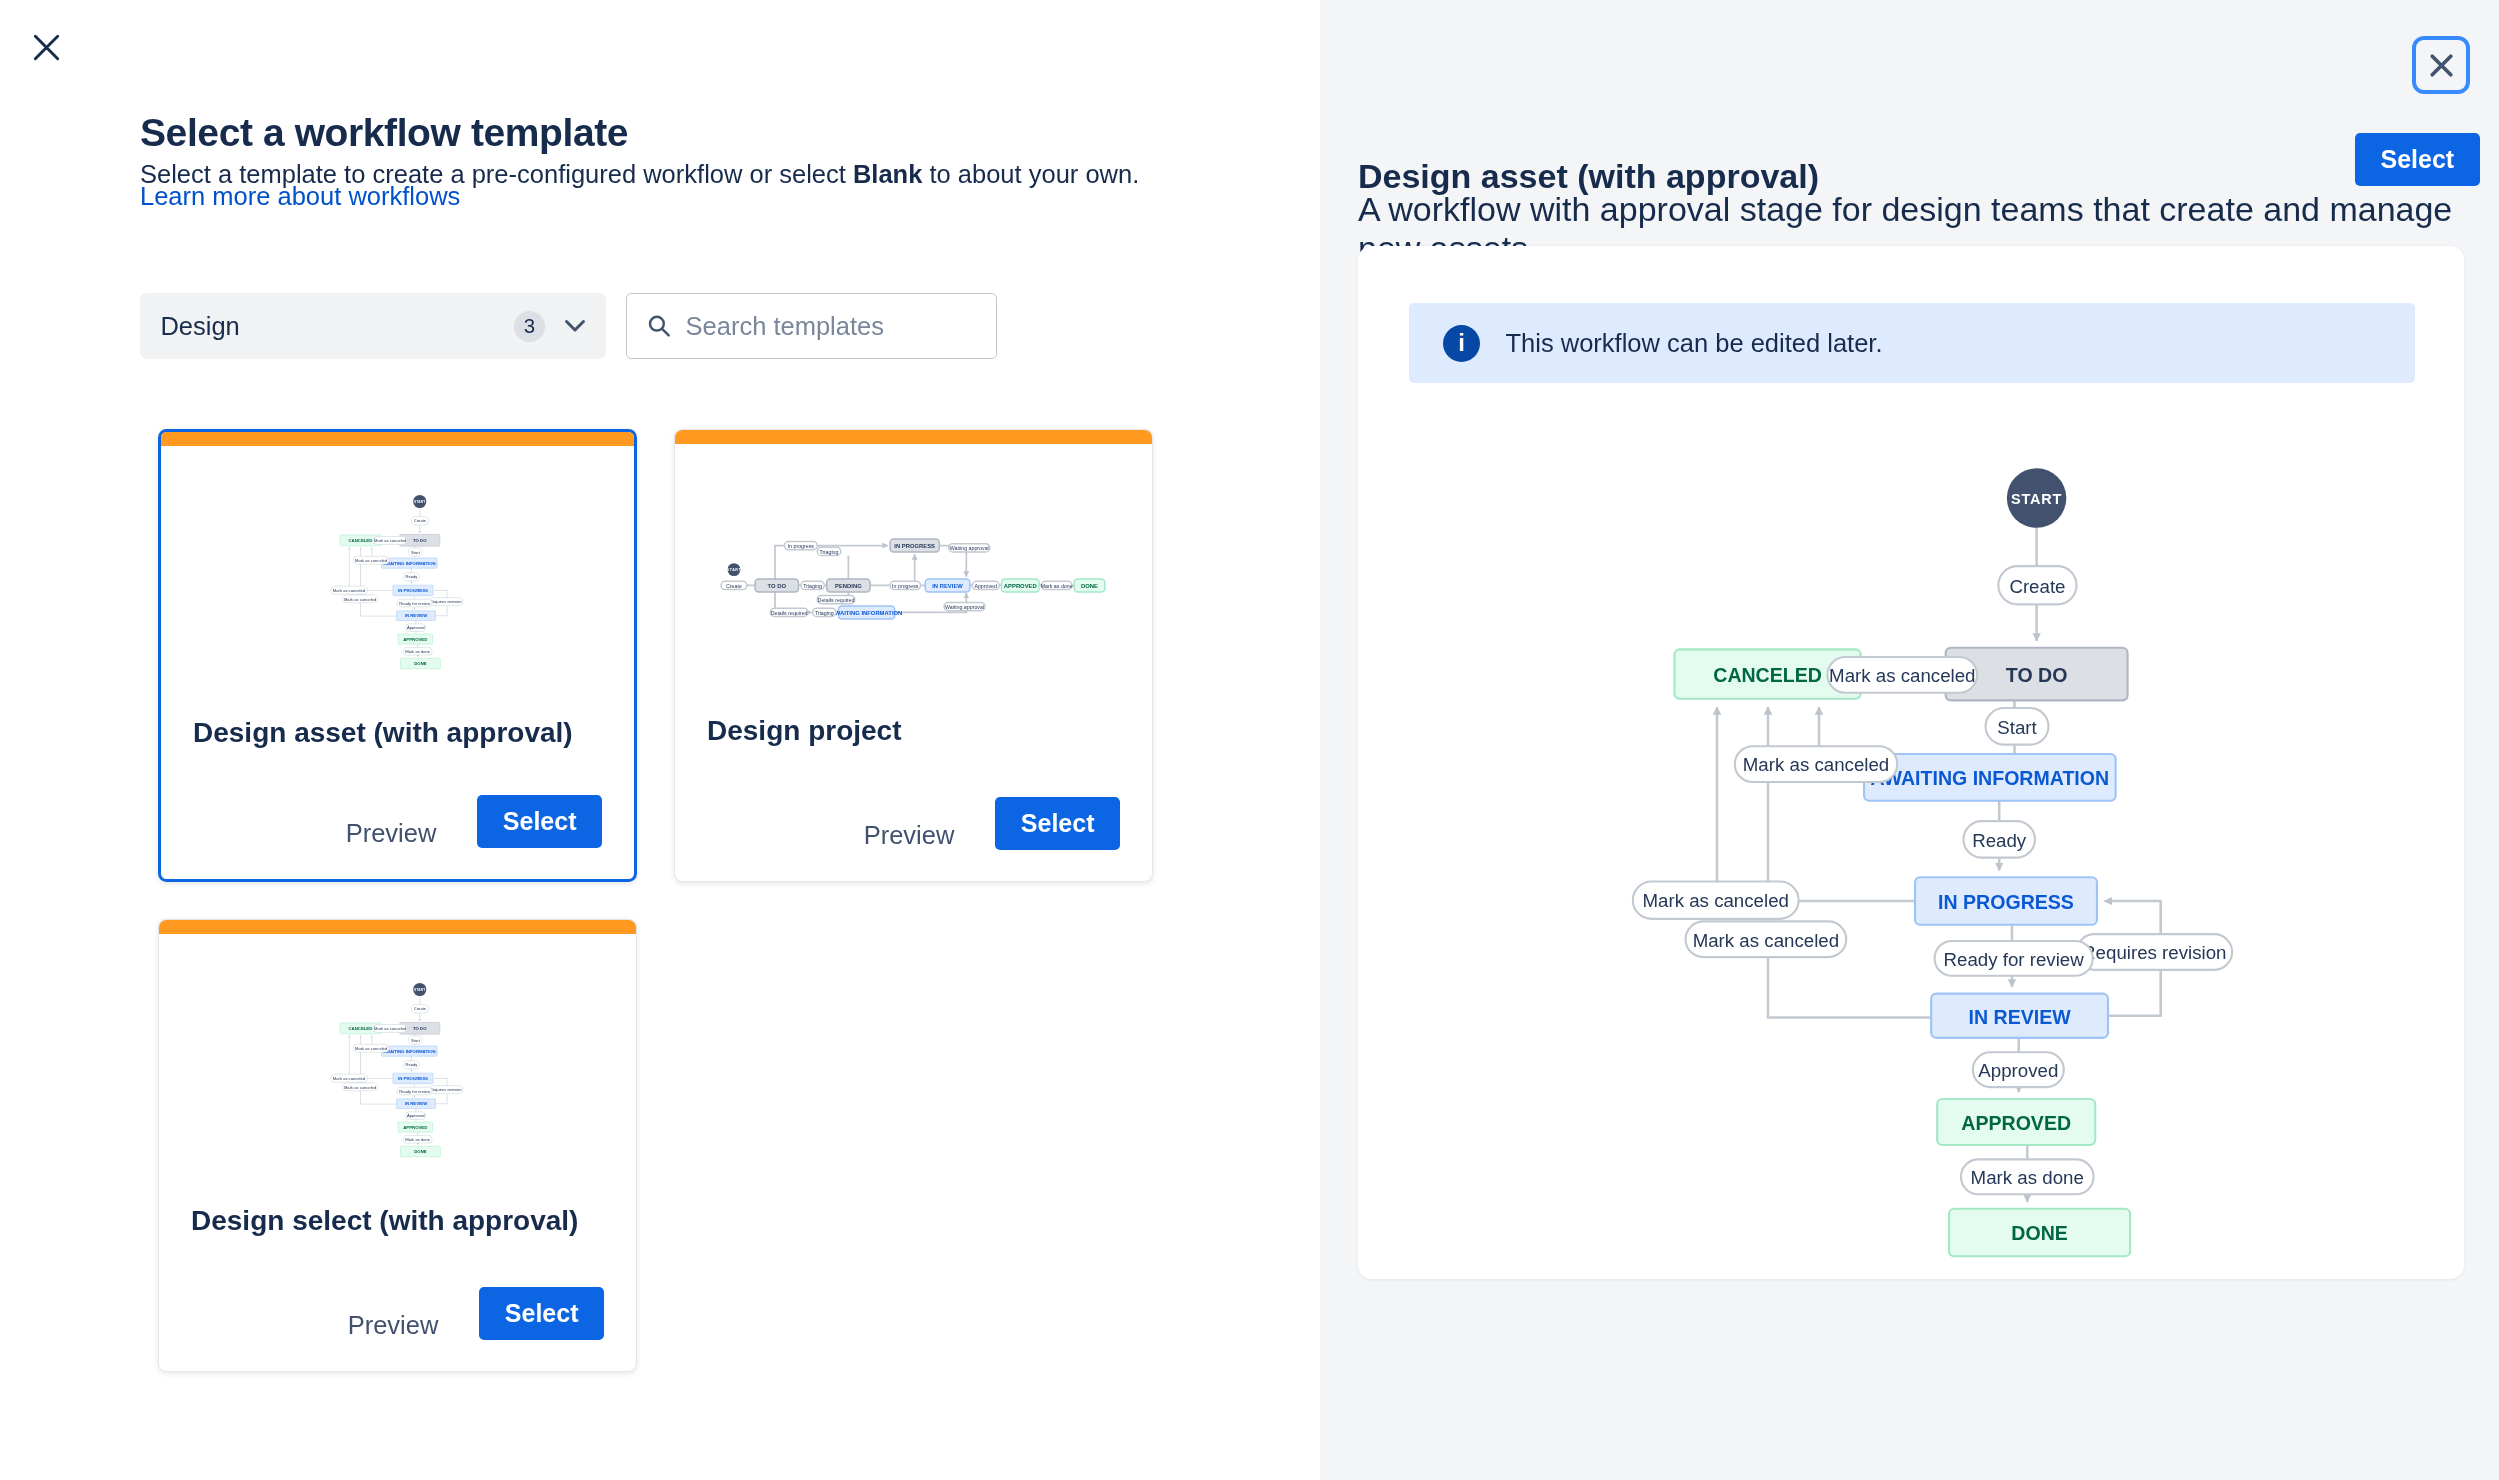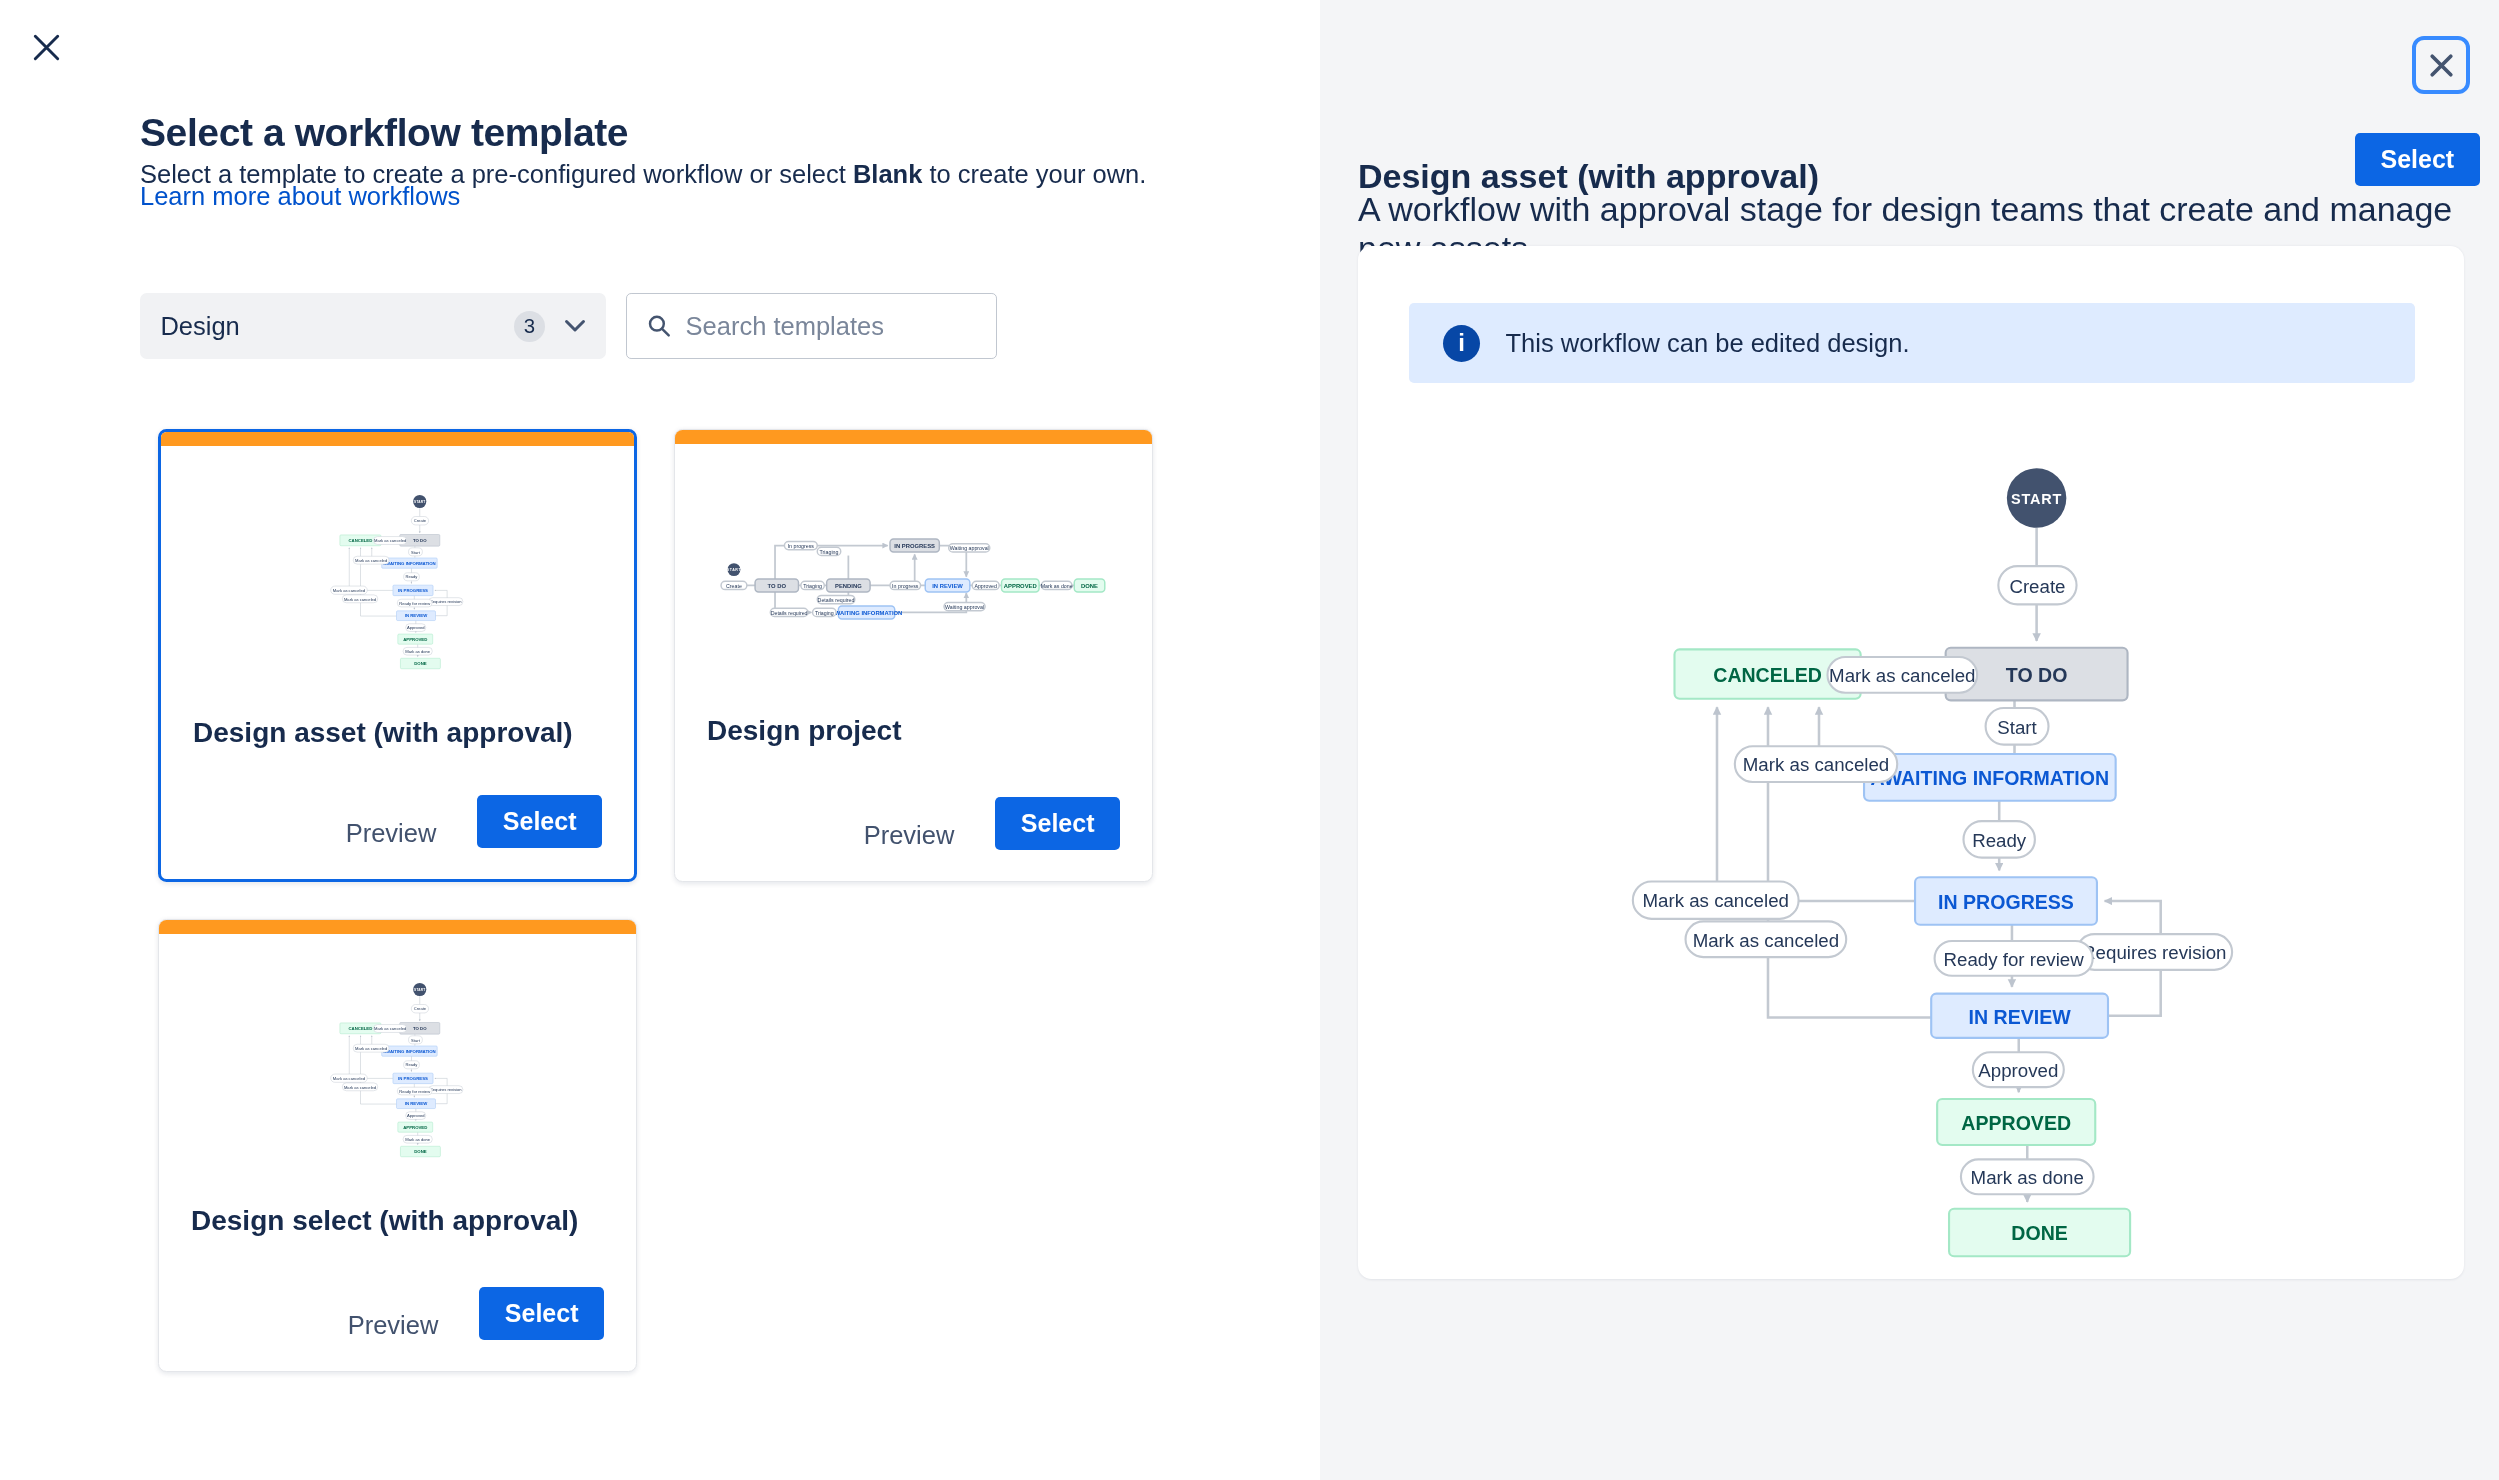--- a/index.html
+++ b/index.html
@@ -77,21 +77,21 @@
   <div class="left-panel">
 
     <button class="dialog-close">
       <svg width="31" height="31" viewBox="0 0 36 36">
         <path d="M5,5 L31,31 M31,5 L5,31" stroke="#172B4D" stroke-width="3.4" stroke-linecap="round" fill="none"></path>
       </svg>
     </button>
 
     <h1 class="page-title">Select a workflow template</h1>
 
-    <div class="page-subtitle"><span>Select a template to create a pre-configured workflow or select </span><b>Blank</b><span> to create your own.</span></div>
+    <div class="page-subtitle"><span>Select a template to create a pre-configured workflow or select </span><b>Blank</b><span> to about your own.</span></div>
 
     <a class="learn-link">Learn more about workflows</a>
 
     <div class="filter-chip">
       <span class="filter-label">Design</span>
       <span class="filter-badge">3</span>
       <svg width="22" height="14.4" viewBox="0 0 26 17">
         <path d="M3,3 L13,13 L23,3" stroke="#44546F" stroke-width="3.6" stroke-linecap="round" stroke-linejoin="round" fill="none"></path>
       </svg>
     </div>
@@ -317,21 +317,21 @@
 
     <h2 class="panel-title">Design asset (with approval)</h2>
 
     <button class="btn-primary panel-select">Select</button>
 
     <div class="panel-desc">A workflow with approval stage for design teams that create and manage new assets.</div>
 
     <div class="preview-card">
       <div class="info-banner">
         <i class="info-icon">i</i>
-        <span class="info-text">This workflow can be edited design.</span>
+        <span class="info-text">This workflow can be edited later.</span>
       </div>
       <svg id="main-diagram" width="680" height="833" viewBox="0 0 800 980">
           <defs>
             <marker id="arh0" markerWidth="12" markerHeight="12" refX="9" refY="5" orient="auto" markerUnits="userSpaceOnUse">
               <path d="M0,0 L10,5 L0,10 Z" fill="#BDC4CE"></path>
             </marker>
           </defs>
           <path d="M516,101 L516,146" class="edge"></path>
           <path d="M516,191 L516,234" class="edge" marker-end="url(#arh0)"></path>
           <path d="M490,304 L490,366" class="edge"></path>

